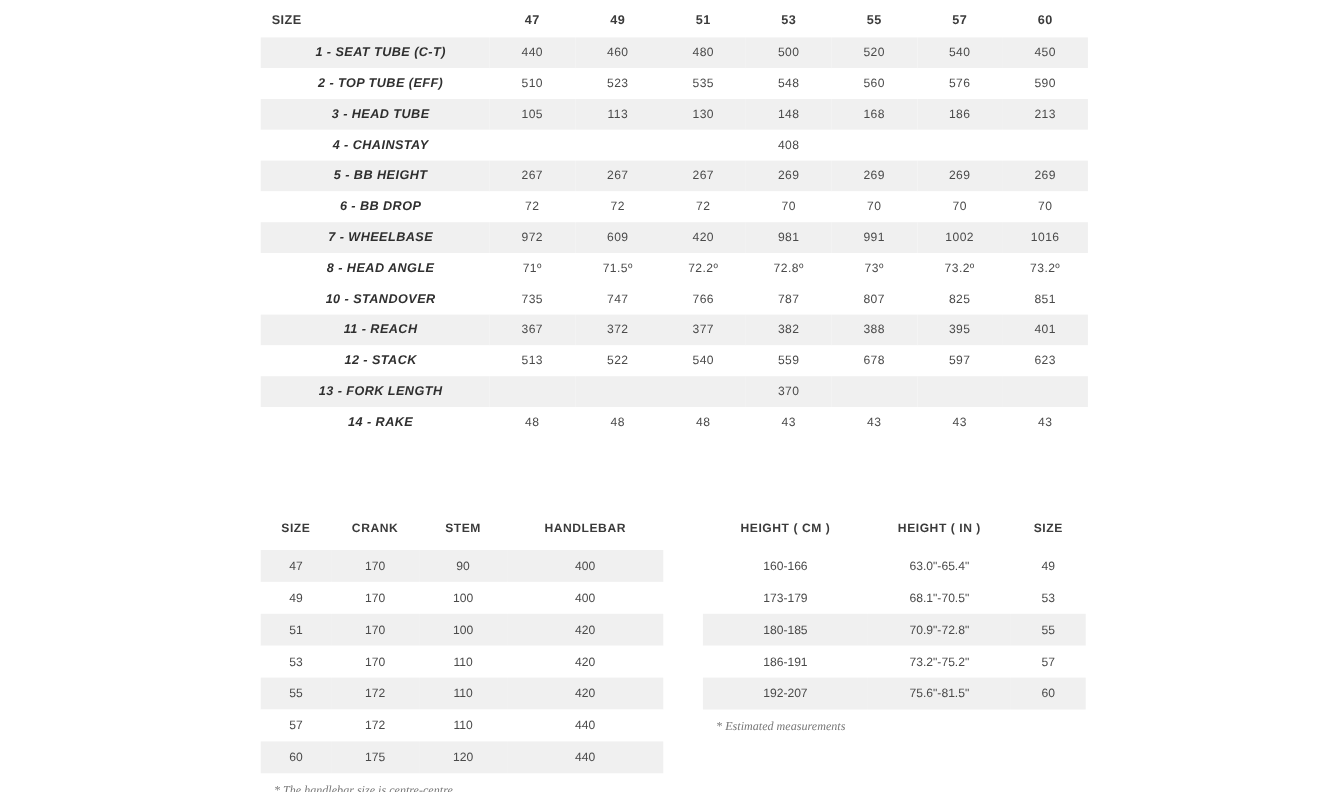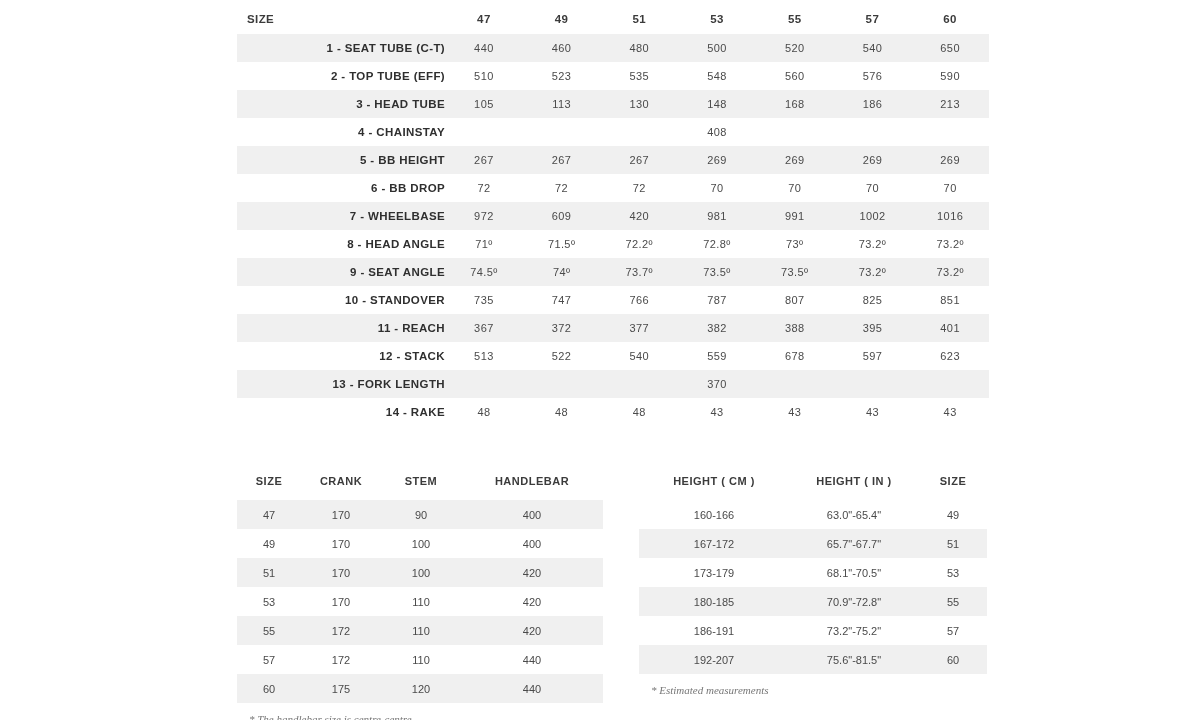--- a/index.html
+++ b/index.html
@@ -46,26 +46,27 @@
     height: 30px;
   }
   table.geo thead th.lbl {
     text-align: left;
     padding-left: 10px;
   }
   table.geo thead th.val {
     text-align: center;
   }
   table.geo tbody td.lbl {
-    text-align: right;
+    text-align: center;
     padding-left: 10px;
     font-weight: bold;
     text-transform: uppercase;
     font-size: 11.5px;
     color: #2f2f2f;
+    font-style: italic;
   }
   table.geo tbody td.val {
     text-align: center;
     font-size: 11px;
     color: #4a4a4a;
     font-weight: normal;
   }
   table.geo tbody tr.alt td {
     background: #f0f0f0;
   }
@@ -165,21 +166,21 @@
       </thead>
       <tbody>
         <tr class="alt">
           <td class="lbl">1 - SEAT TUBE (C-T)</td>
           <td class="val">440</td>
           <td class="val">460</td>
           <td class="val">480</td>
           <td class="val">500</td>
           <td class="val">520</td>
           <td class="val">540</td>
-          <td class="val">650</td>
+          <td class="val">450</td>
         </tr>
         <tr>
           <td class="lbl">2 - TOP TUBE (EFF)</td>
           <td class="val">510</td>
           <td class="val">523</td>
           <td class="val">535</td>
           <td class="val">548</td>
           <td class="val">560</td>
           <td class="val">576</td>
           <td class="val">590</td>
@@ -234,30 +235,20 @@
           <td class="val">1002</td>
           <td class="val">1016</td>
         </tr>
         <tr>
           <td class="lbl">8 - HEAD ANGLE</td>
           <td class="val">71º</td>
           <td class="val">71.5º</td>
           <td class="val">72.2º</td>
           <td class="val">72.8º</td>
           <td class="val">73º</td>
-          <td class="val">73.2º</td>
-          <td class="val">73.2º</td>
-        </tr>
-        <tr class="alt">
-          <td class="lbl">9 - SEAT ANGLE</td>
-          <td class="val">74.5º</td>
-          <td class="val">74º</td>
-          <td class="val">73.7º</td>
-          <td class="val">73.5º</td>
-          <td class="val">73.5º</td>
           <td class="val">73.2º</td>
           <td class="val">73.2º</td>
         </tr>
         <tr>
           <td class="lbl">10 - STANDOVER</td>
           <td class="val">735</td>
           <td class="val">747</td>
           <td class="val">766</td>
           <td class="val">787</td>
           <td class="val">807</td>
@@ -385,25 +376,20 @@
           <th>HEIGHT ( IN )</th>
           <th>SIZE</th>
         </tr>
       </thead>
       <tbody>
         <tr>
           <td>160-166</td>
           <td>63.0"-65.4"</td>
           <td>49</td>
         </tr>
-        <tr class="alt">
-          <td>167-172</td>
-          <td>65.7"-67.7"</td>
-          <td>51</td>
-        </tr>
         <tr>
           <td>173-179</td>
           <td>68.1"-70.5"</td>
           <td>53</td>
         </tr>
         <tr class="alt">
           <td>180-185</td>
           <td>70.9"-72.8"</td>
           <td>55</td>
         </tr>

